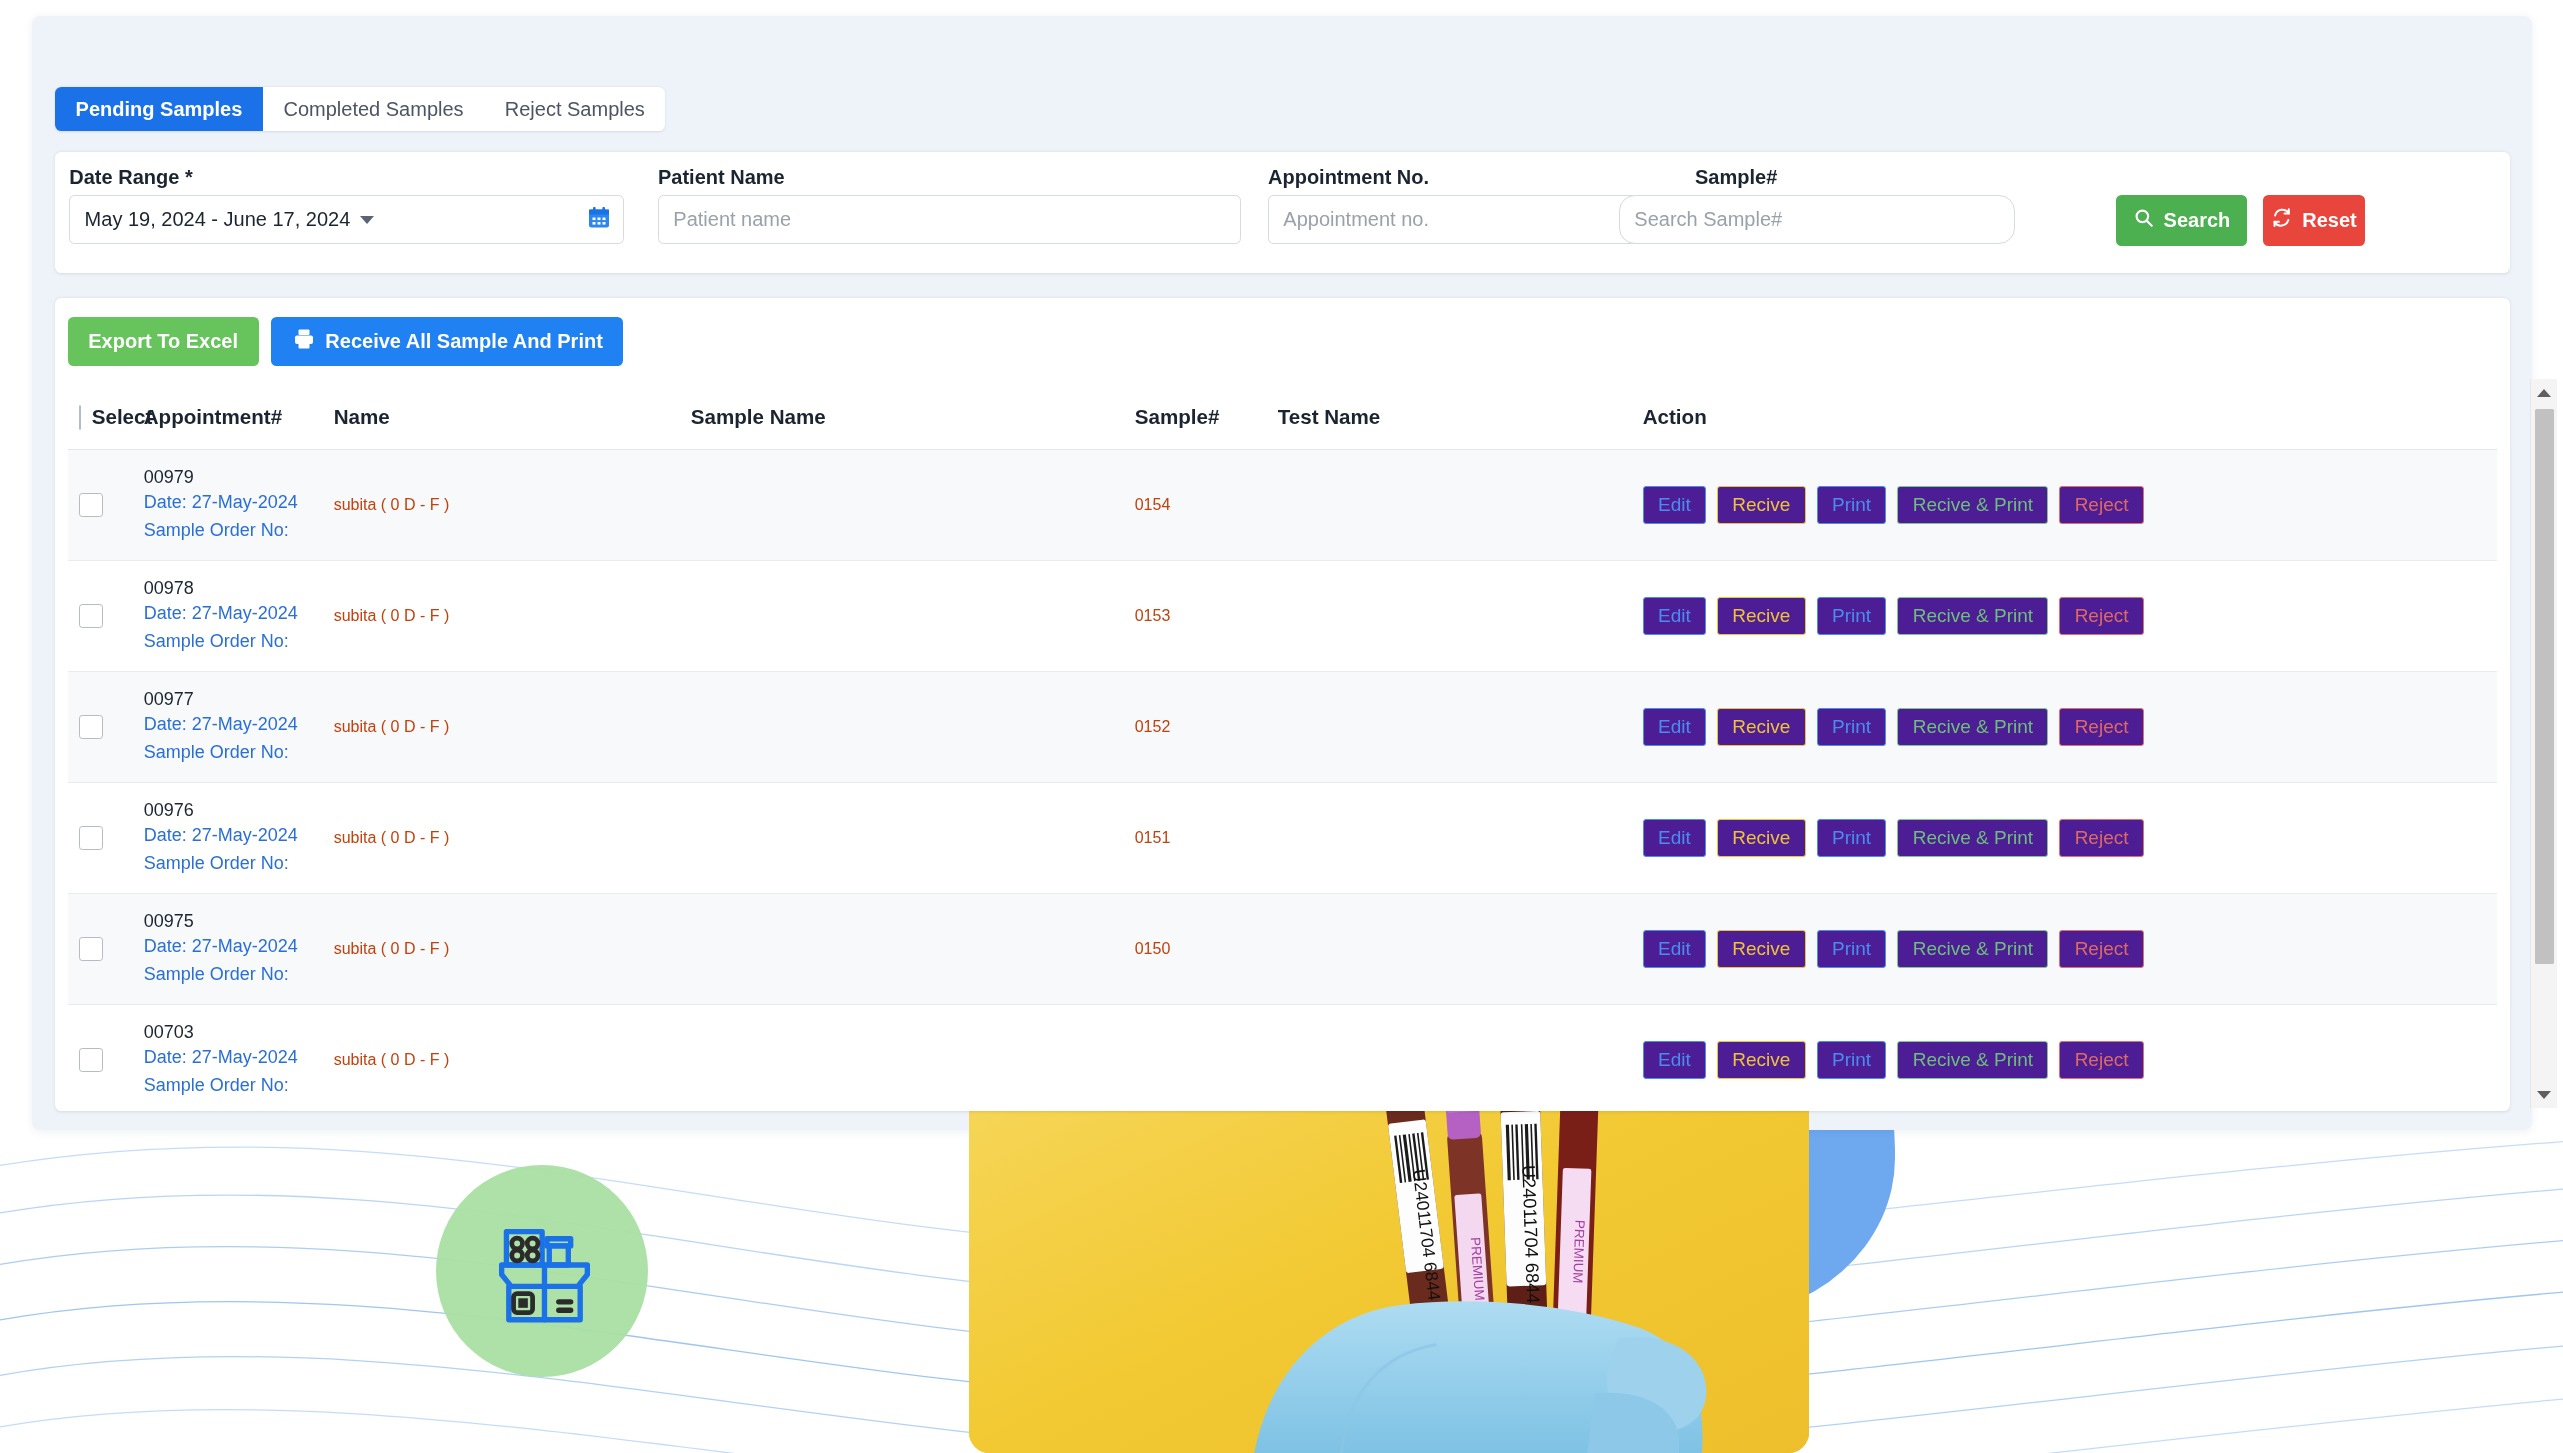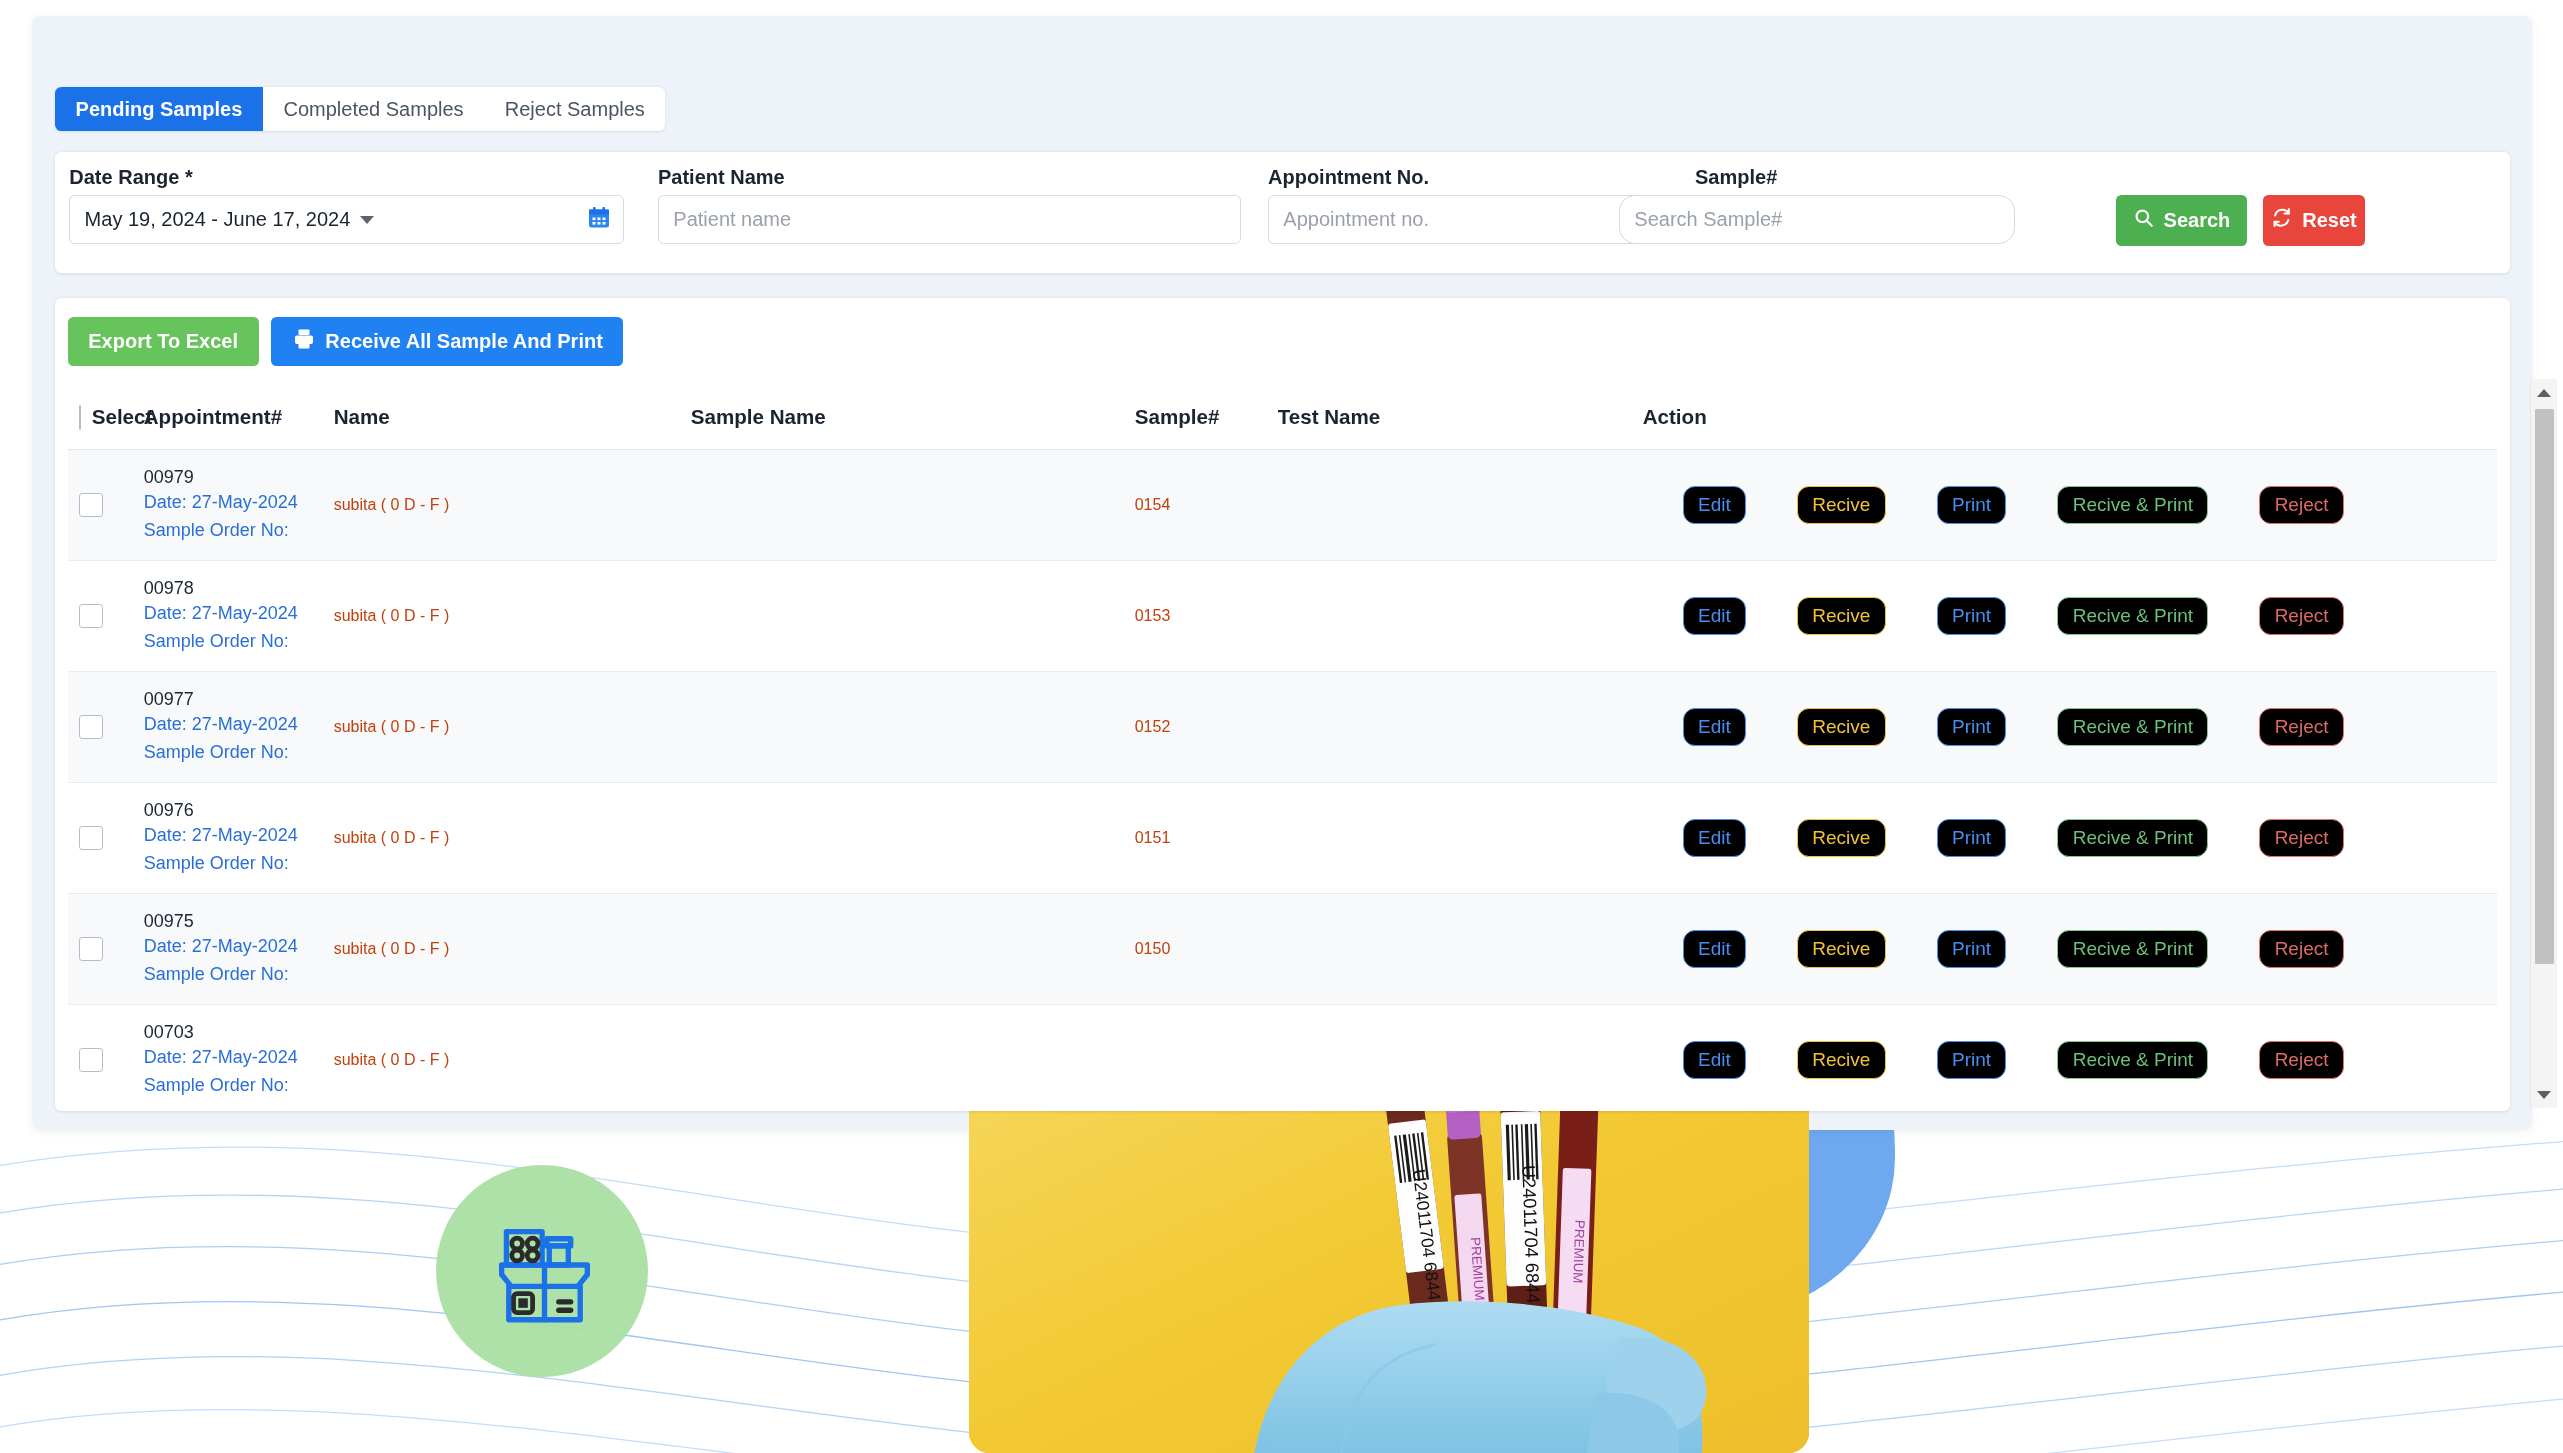--- a/index.html
+++ b/index.html
@@ -100,22 +100,22 @@
 
   .cbx{
     width:24px; height:24px; border:1.2px solid #b6bcc6; border-radius:3.2px;
     background:#fff; display:block;
   }
   .cbx.head{ width:25px; height:25px; }
   .sel-head{ display:flex; align-items:center; gap:11px; }
 
   .act{ display:flex; gap:11px; align-items:center; }
   .abtn{
-    background:#000000; border-radius:12px; font-size:19px; padding:7.1px 14.3px;
-    cursor:pointer; white-space:nowrap; font-family:"Liberation Sans", sans-serif;margin-left:40px;
+    background:#4c1d95; border-radius:3px; font-size:19px; padding:7.1px 14.3px;
+    cursor:pointer; white-space:nowrap; font-family:"Liberation Sans", sans-serif;
   }
   .a-edit  { border:1.2px solid #4a8df0; color:#4a8df0; }
   .a-recive{ border:1.2px solid #f0c23a; color:#f0c23a; }
   .a-print { border:1.2px solid #4a8df0; color:#4a8df0; }
   .a-rp    { border:1.2px solid #7ec98a; color:#6dbf7b; }
   .a-reject{ border:1.2px solid #e0706a; color:#de6a63; }
 
   
   .sbar{
     position:absolute; right:6.3px; top:379px; width:27px; height:729px;

